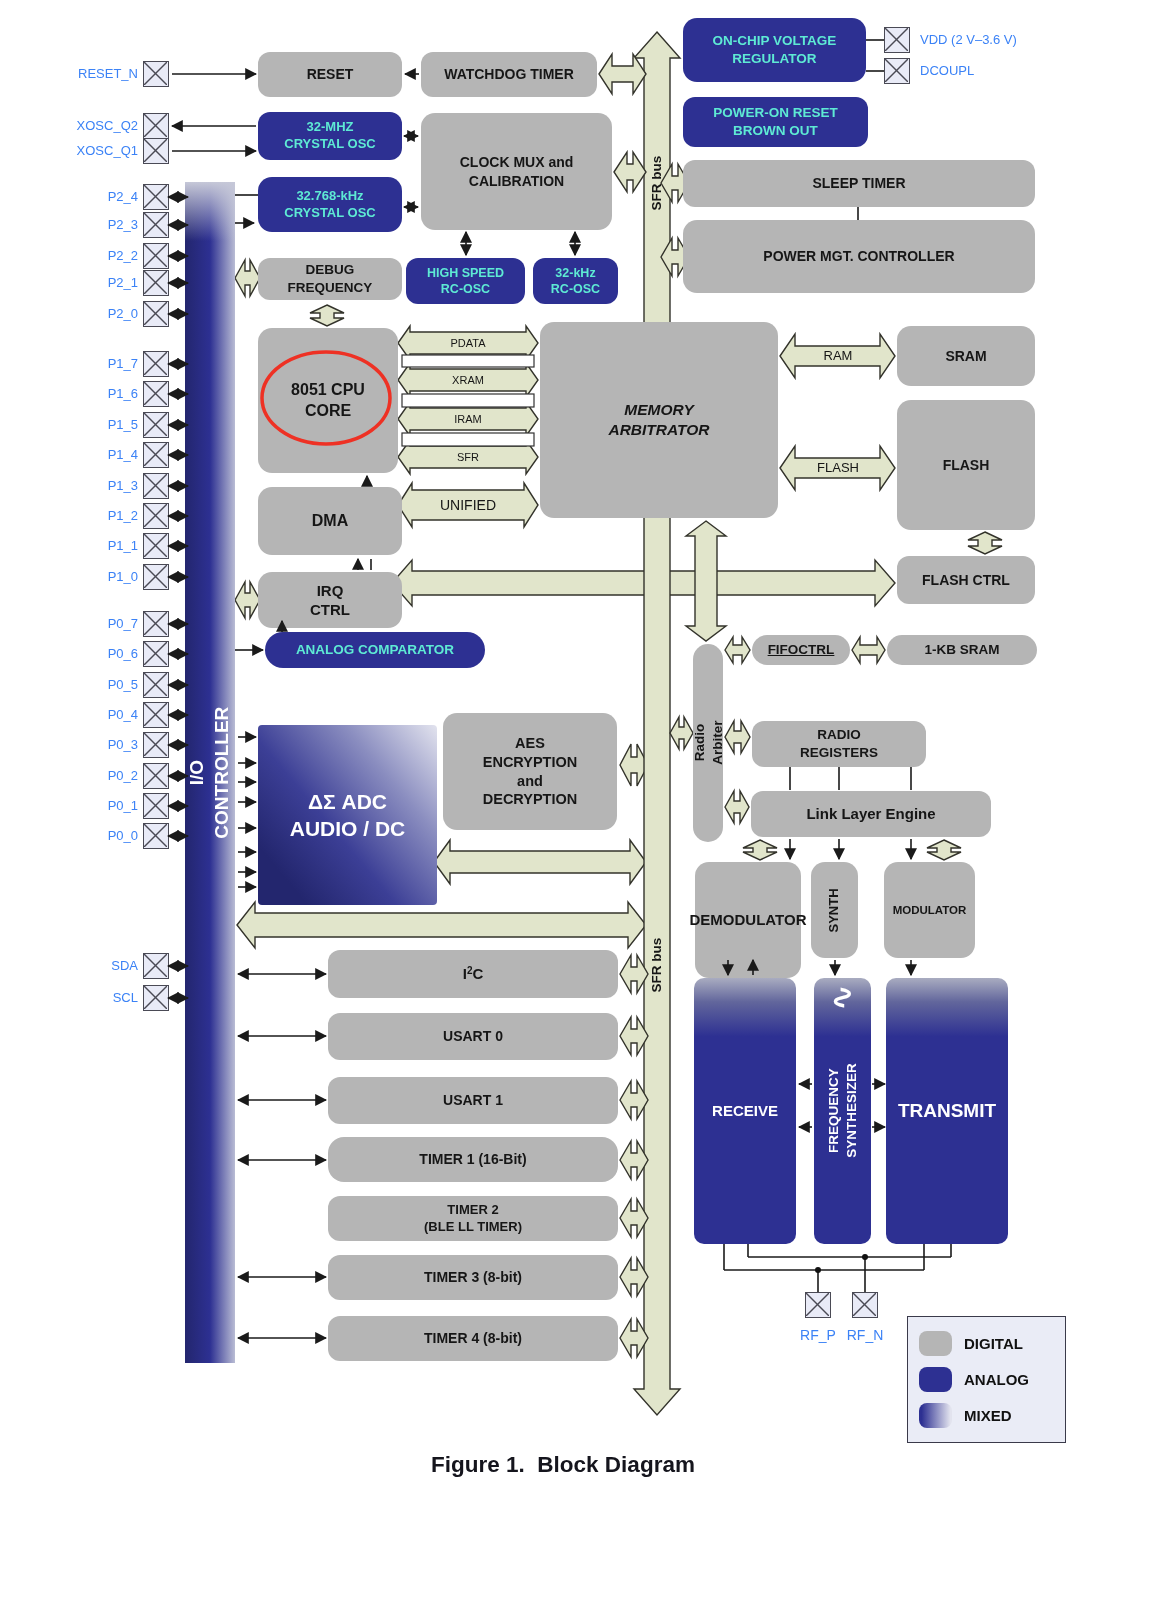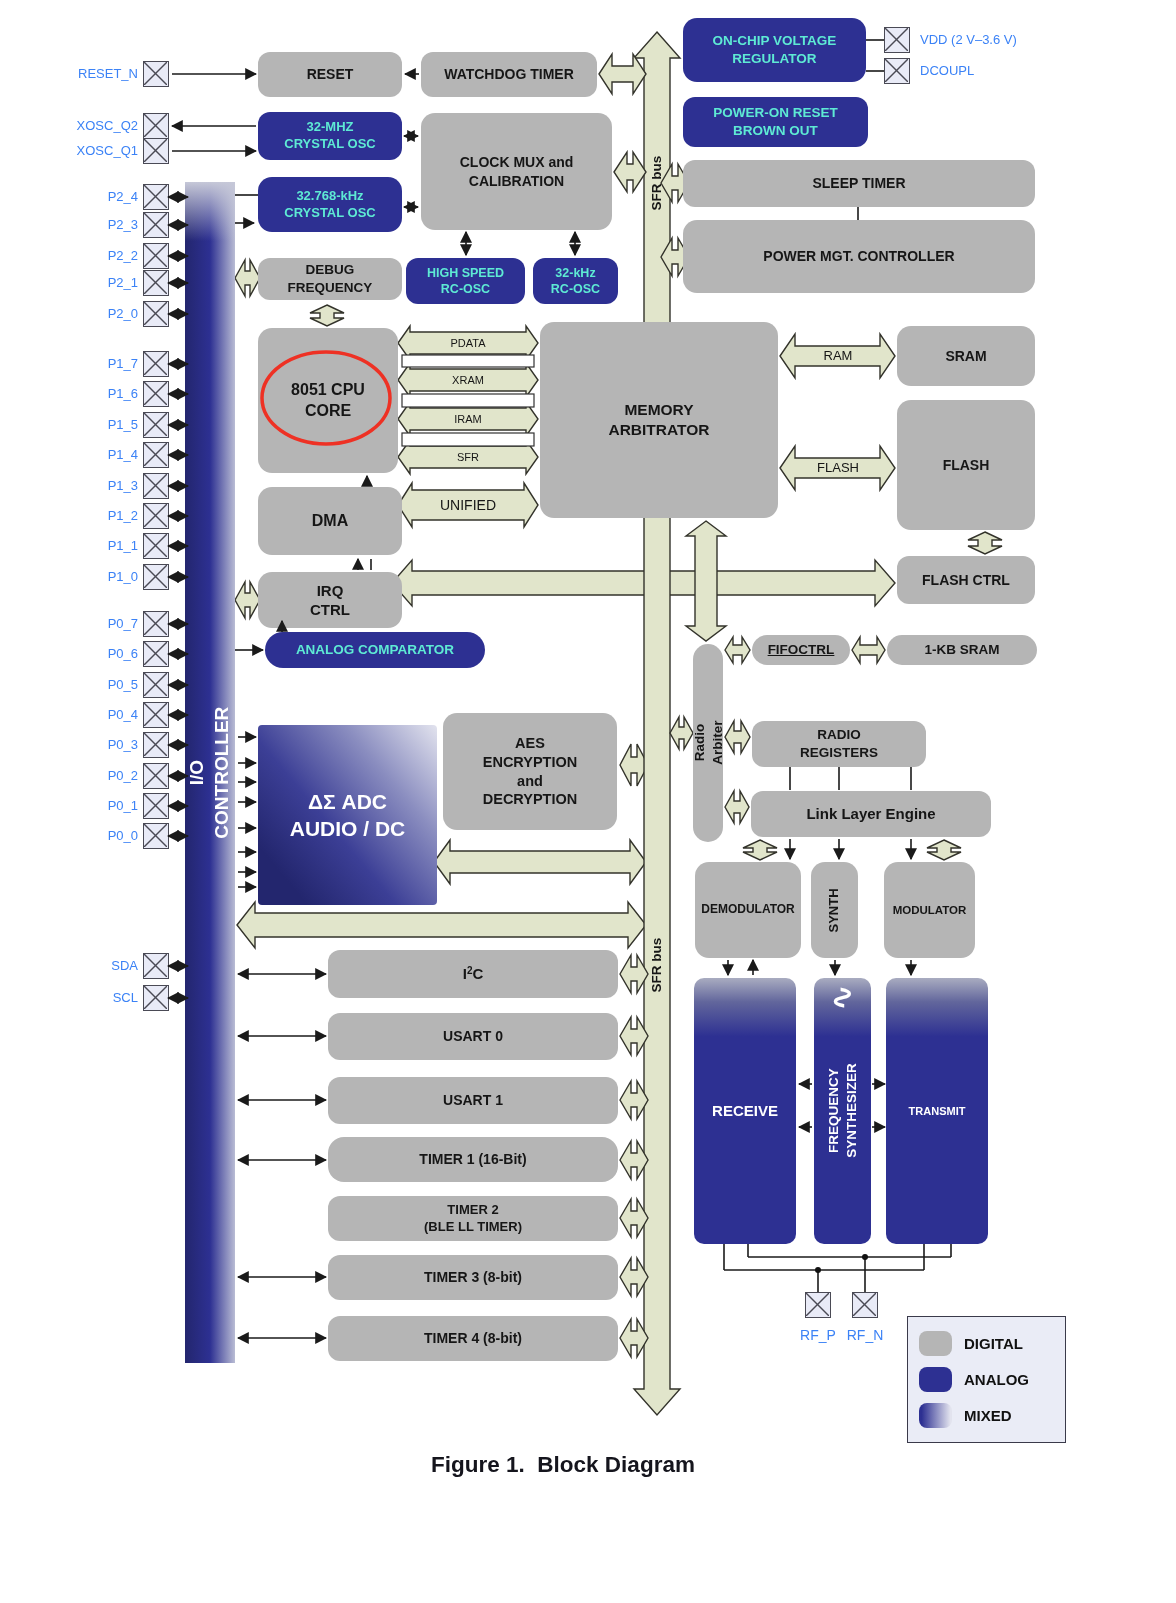--- a/index.html
+++ b/index.html
@@ -128,21 +128,21 @@
 RC-OSC</span>
     </div>
     <div class="block digital" style="left: 258px; top: 258px; width: 144px; height: 42px; font-size: 13.5px; border-radius: 12px;">
       <span class="lbl">DEBUG
 FREQUENCY</span>
     </div>
     <div class="block digital" style="left: 258px; top: 328px; width: 140px; height: 145px; font-size: 16px; border-radius: 14px;">
       <span class="lbl">8051 CPU
 CORE</span>
     </div>
-    <div class="block digital" style="left: 540px; top: 322px; width: 238px; height: 196px; font-size: 15.5px; border-radius: 14px;">
+    <div class="block digital" style="left: 540px; top: 322px; width: 238px; height: 196px; font-size: 15.5px; border-radius: 14px; font-style: italic;">
       <span class="lbl">MEMORY
 ARBITRATOR</span>
     </div>
     <div class="block digital" style="left: 897px; top: 326px; width: 138px; height: 60px; font-size: 14px; border-radius: 14px;">
       <span class="lbl">SRAM</span>
     </div>
     <div class="block digital" style="left: 897px; top: 400px; width: 138px; height: 130px; font-size: 14px; border-radius: 14px;">
       <span class="lbl">FLASH</span>
     </div>
     <div class="block digital" style="left: 897px; top: 556px; width: 138px; height: 48px; font-size: 14px; border-radius: 12px;">
@@ -177,38 +177,38 @@
     <div class="block digital" style="left: 443px; top: 713px; width: 174px; height: 117px; font-size: 14.5px; border-radius: 14px;">
       <span class="lbl">AES
 ENCRYPTION
 and
 DECRYPTION</span>
     </div>
     <div class="block mixed" style="left: 258px; top: 725px; width: 179px; height: 180px; font-size: 21px; border-radius: 4px;">
       <span class="lbl">ΔΣ ADC
 AUDIO / DC</span>
     </div>
-    <div class="block digital" style="left: 695px; top: 862px; width: 106px; height: 96px; font-size: 12px; border-radius: 14px;">
+    <div class="block digital" style="left: 695px; top: 862px; width: 106px; height: 116px; font-size: 15px; border-radius: 14px;">
       <span class="lbl">DEMODULATOR</span>
     </div>
     <div class="block digital rot" style="left: 811px; top: 862px; width: 47px; height: 96px; font-size: 13px; border-radius: 14px;">
       <span class="lbl">SYNTH</span>
     </div>
     <div class="block digital" style="left: 884px; top: 862px; width: 91px; height: 96px; font-size: 11.5px; border-radius: 14px;">
       <span class="lbl">MODULATOR</span>
     </div>
     <div class="block rf" style="left: 694px; top: 978px; width: 102px; height: 266px; font-size: 15px; border-radius: 10px;">
       <span class="lbl">RECEIVE</span>
     </div>
     <div class="block rf rot" style="left: 814px; top: 978px; width: 57px; height: 266px; font-size: 13.5px; border-radius: 10px;">
       <span class="lbl">FREQUENCY
 SYNTHESIZER</span>
       <span class="squig">∿</span>
     </div>
-    <div class="block rf" style="left: 886px; top: 978px; width: 102px; height: 266px; font-size: 11px; border-radius: 10px;">
+    <div class="block rf" style="left: 886px; top: 978px; width: 122px; height: 266px; font-size: 19px; border-radius: 10px;">
       <span class="lbl">TRANSMIT</span>
     </div>
     <div class="block digital" style="left: 328px; top: 950px; width: 290px; height: 48px; font-size: 15px; border-radius: 12px;">
       <span class="lbl"><span>I</span><span class="supw">2</span><span>C</span></span>
     </div>
     <div class="block digital" style="left: 328px; top: 1013px; width: 290px; height: 47px; font-size: 14px; border-radius: 12px;">
       <span class="lbl">USART 0</span>
     </div>
     <div class="block digital" style="left: 328px; top: 1077px; width: 290px; height: 47px; font-size: 14px; border-radius: 12px;">
       <span class="lbl">USART 1</span>

